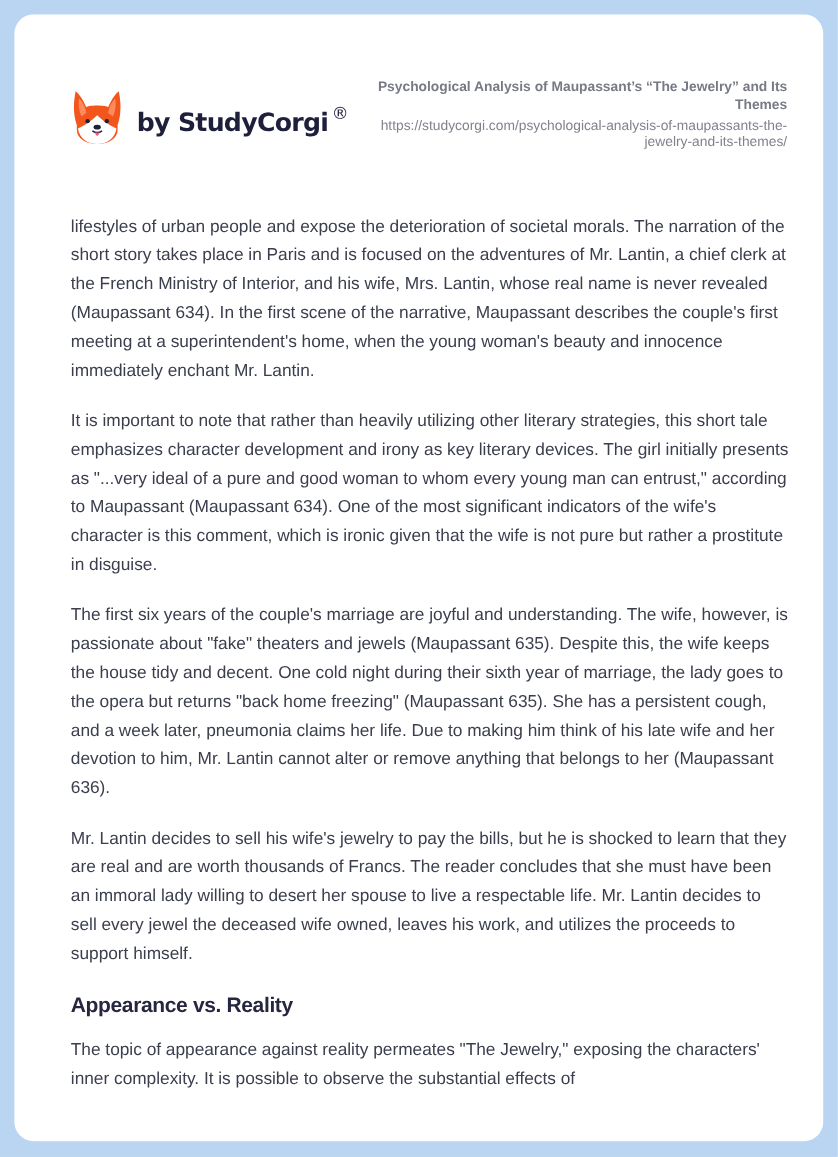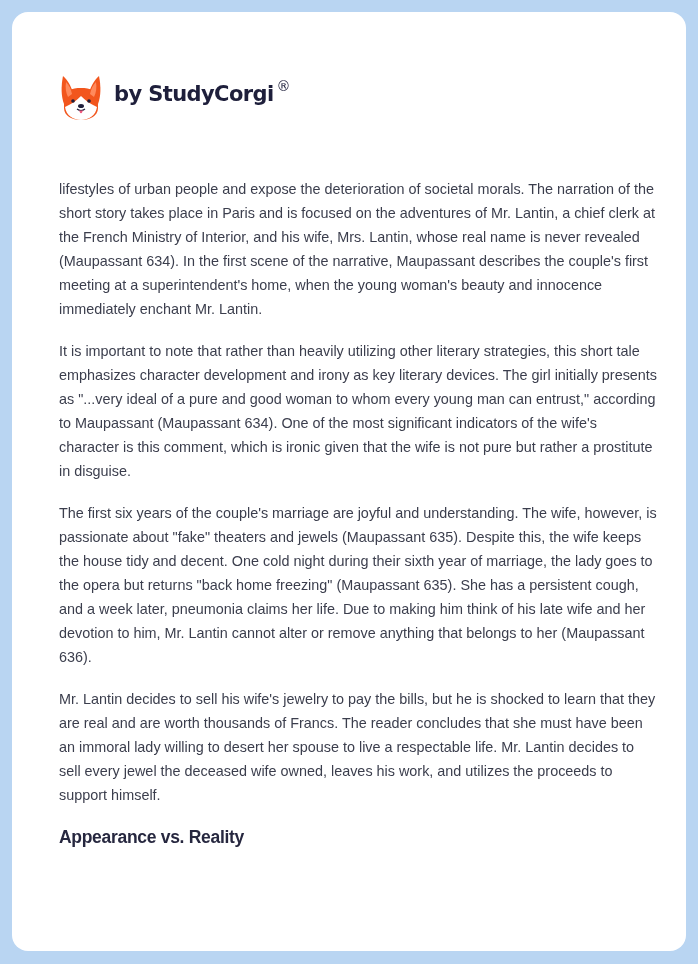--- a/index.html
+++ b/index.html
@@ -24,21 +24,21 @@
       left: 0;
       top: 0;
       width: 674px;
       height: 140px;
     }
     .logo {
       position: absolute;
       left: 48px;
       top: 62px;
       display: flex;
-      align-items: flex-start;
+      align-items: center;
     }
     .logo-icon {
       width: 42px;
       height: 48px;
       display: block;
     }
     .logo-text {
       margin-left: 12px;
       margin-top: 8px;
       font-family: "DejaVu Sans", sans-serif;
@@ -127,23 +127,28 @@
 
         <ellipse cx="21" cy="32" rx="3" ry="2" fill="#1e1f3b"></ellipse>
 
         <path d="M17 35 Q21 38 25 35" stroke="#1e1f3b" stroke-width="1.2" fill="none"></path>
 
         <path d="M19 36.5 Q21 42 23 36.5 Z" fill="#f05a7e"></path>
       </svg>
       <span class="logo-text"><span>by StudyCorgi</span><span class="logo-reg">®</span></span>
     </div>
 
+    <div class="doc-meta">
+      <div class="doc-title">Psychological Analysis of Maupassant’s “The Jewelry” and Its Themes</div>
+      <div class="doc-url">https://studycorgi.com/psychological-analysis-of-maupassants-the-jewelry-and-its-themes/</div>
+    </div>
   </div>
 
   <div class="content">
     <p>lifestyles of urban people and expose the deterioration of societal morals. The narration of the short story takes place in Paris and is focused on the adventures of Mr. Lantin, a chief clerk at the French Ministry of Interior, and his wife, Mrs. Lantin, whose real name is never revealed (Maupassant 634). In the first scene of the narrative, Maupassant describes the couple's first meeting at a superintendent's home, when the young woman's beauty and innocence immediately enchant Mr. Lantin.</p>
     <p>It is important to note that rather than heavily utilizing other literary strategies, this short tale emphasizes character development and irony as key literary devices. The girl initially presents as "...very ideal of a pure and good woman to whom every young man can entrust," according to Maupassant (Maupassant 634). One of the most significant indicators of the wife's character is this comment, which is ironic given that the wife is not pure but rather a prostitute in disguise.</p>
     <p>The first six years of the couple's marriage are joyful and understanding. The wife, however, is passionate about "fake" theaters and jewels (Maupassant 635). Despite this, the wife keeps the house tidy and decent. One cold night during their sixth year of marriage, the lady goes to the opera but returns "back home freezing" (Maupassant 635). She has a persistent cough, and a week later, pneumonia claims her life. Due to making him think of his late wife and her devotion to him, Mr. Lantin cannot alter or remove anything that belongs to her (Maupassant 636).</p>
     <p>Mr. Lantin decides to sell his wife's jewelry to pay the bills, but he is shocked to learn that they are real and are worth thousands of Francs. The reader concludes that she must have been an immoral lady willing to desert her spouse to live a respectable life. Mr. Lantin decides to sell every jewel the deceased wife owned, leaves his work, and utilizes the proceeds to support himself.</p>
     <h2>Appearance vs. Reality</h2>
+    <p>The topic of appearance against reality permeates "The Jewelry," exposing the characters' inner complexity. It is possible to observe the substantial effects of</p>
   </div>
 
 </div>
 
 </body></html>

